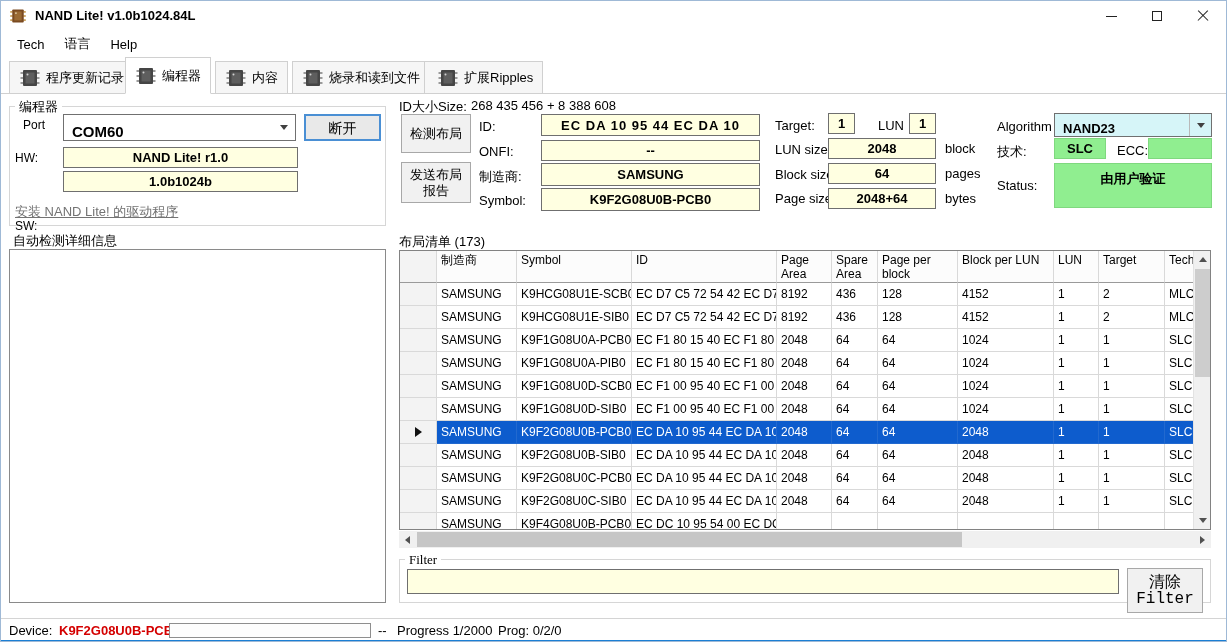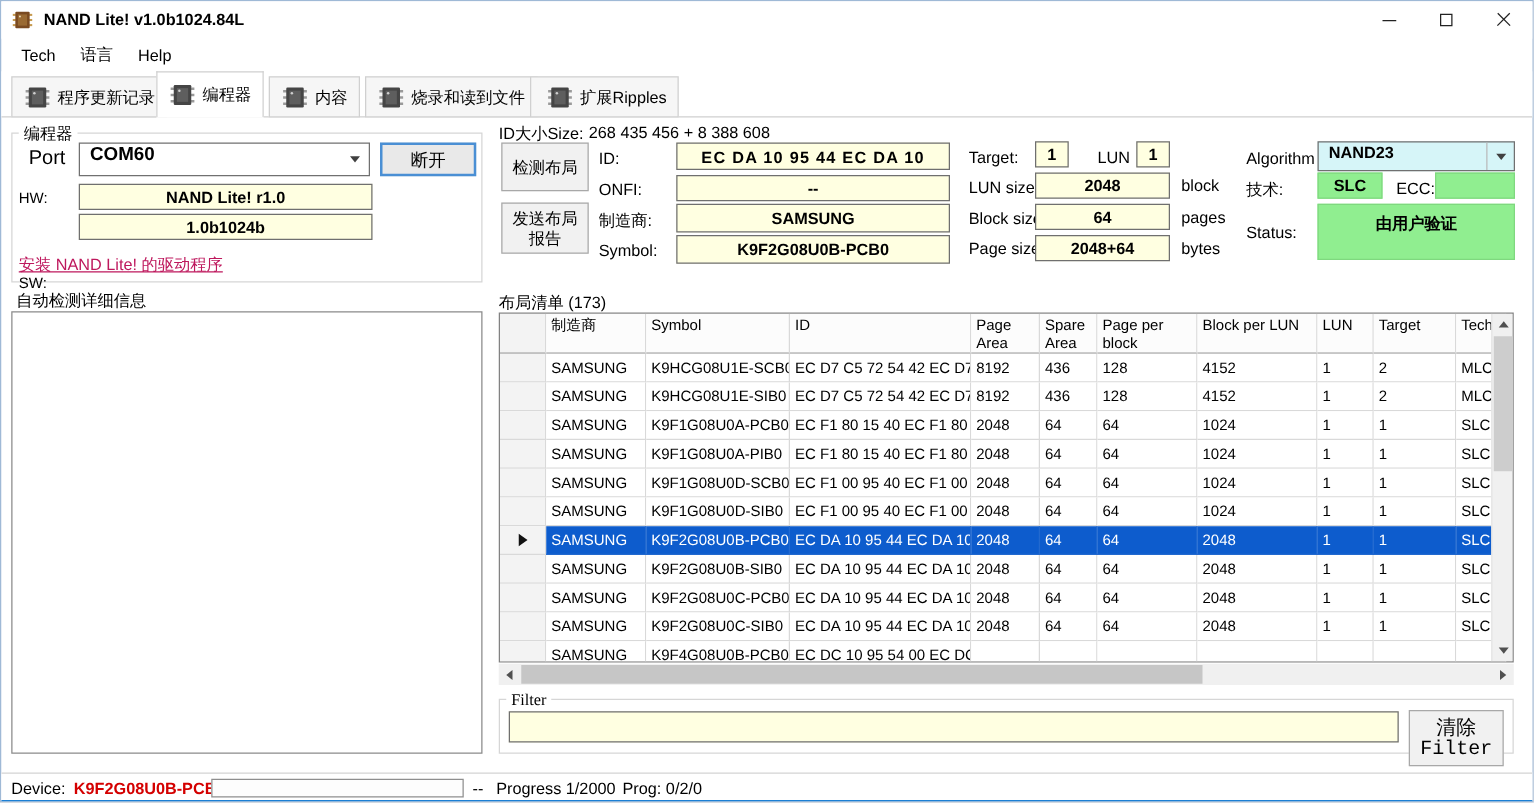--- a/index.html
+++ b/index.html
@@ -33,34 +33,34 @@
   
   .lbl { position:absolute; font-size:13px; white-space:nowrap; }
   .lbl-sm { font-size:12px; }
   .field { position:absolute; background:#ffffe1; border:1px solid #6f6f6f; font-weight:bold; font-size:13px;
            display:flex; align-items:center; justify-content:center; white-space:nowrap; overflow:hidden; }
   .gfield { position:absolute; background:#90ee90; border:1px solid #7fd87f; font-weight:bold; font-size:13px;
             display:flex; align-items:center; justify-content:center; overflow:hidden; }
   .btn { position:absolute; background:#f1f1f1; border:1px solid #a8a8a8; font-size:13px; display:flex;
          align-items:center; justify-content:center; text-align:center; line-height:16px; }
   .btn-accent { background:#e9e9e9; border:2px solid #4a8fd4; font-size:14px; }
-  .combo { position:absolute; background:#fff; border:1px solid #707070; display:flex; align-items:flex-start; }
+  .combo { position:absolute; background:#fff; border:1px solid #707070; display:flex; align-items:flex-end; }
   .combo-text { flex:1; padding-left:8px; font-weight:bold; overflow:hidden; white-space:nowrap; }
   .combo-arrow { width:22px; height:100%; display:flex; align-items:center; justify-content:center; }
   .combo-sep { border-left:1px solid #b9b9b9; }
   .tri-down { width:0; height:0; border-left:4px solid transparent; border-right:4px solid transparent; border-top:5px solid #404040; }
   .tri-up-s { width:0; height:0; border-left:4px solid transparent; border-right:4px solid transparent; border-bottom:5px solid #505050; }
   .tri-down-s { width:0; height:0; border-left:4px solid transparent; border-right:4px solid transparent; border-top:5px solid #505050; }
   .tri-left-s { width:0; height:0; border-top:4px solid transparent; border-bottom:4px solid transparent; border-right:5px solid #505050; }
   .tri-right-s { width:0; height:0; border-top:4px solid transparent; border-bottom:4px solid transparent; border-left:5px solid #505050; }
   .tri-marker { width:0; height:0; border-top:5px solid transparent; border-bottom:5px solid transparent; border-left:7px solid #111; margin:0 auto; }
 
   .groupbox { position:absolute; border:1px solid #d6d6d6; }
   .group-legend { position:absolute; background:#fff; padding:0 4px; font-size:13px; z-index:1; white-space:nowrap; }
-  .link { position:absolute; color:#be185d; text-decoration:underline; font-size:13px; white-space:nowrap; }
+  .link { position:absolute; color:#737373; text-decoration:underline; font-size:13px; white-space:nowrap; }
 
   
   .table-viewport { position:absolute; left:398px; top:249px; width:812px; height:280px; border:1px solid #828282; background:#fff; overflow:hidden; }
   .tbl { position:absolute; left:0; top:0; }
   .trow { display:flex; }
   .tcell { flex:none; font-size:12px; padding:0 4px; border-right:1px solid #d9d9d9; border-bottom:1px solid #d9d9d9;
            white-space:nowrap; overflow:hidden; height:23px; line-height:22px; background:#fff; }
   .thead .tcell { height:32px; line-height:14px; padding:2px 4px; white-space:normal; background:#fcfcfc; border-bottom:1px solid #9a9a9a; }
   .tcell.marker { background:#f3f3f3; padding:0; display:flex; align-items:center; justify-content:center; }
   .trow.selected .tcell:not(.marker) { background:#0d5ccd; color:#fff; border-color:#2269cf; }
@@ -75,21 +75,21 @@
   
   .filter-input { position:absolute; left:406px; top:568px; width:712px; height:25px; background:#ffffe1; border:1px solid #6f6f6f; padding:0 6px; font-size:13px; font-family:inherit; }
 
   
   .statusbar { position:absolute; left:0; top:617px; width:100%; height:22px; background:#fff; border-top:1px solid #d4d4d4;text-align:right; }
   .statusbar .lbl { top:4px; }
   .progressbar { position:absolute; left:168px; top:4px; width:202px; height:15px; border:1px solid #8e8e8e; background:#fdfdfd; }
   .bottom-accent { position:absolute; left:0; top:639px; width:100%; height:3px; background:#1b7fd4; }
 
   .device-value { color:#d40000; font-weight:bold; }
-  .big { font-size:16px; }
+  .big { font-size:12px; }
 </style>
 </head>
 <body>
 
 <div class="window">
 
   <div class="titlebar">
     <span class="app-icon">
       <svg class="chip-svg" width="18" height="18" viewBox="0 0 22 22">
         <rect x="1.5" y="5" width="3" height="2" fill="#c79b4f"></rect>

